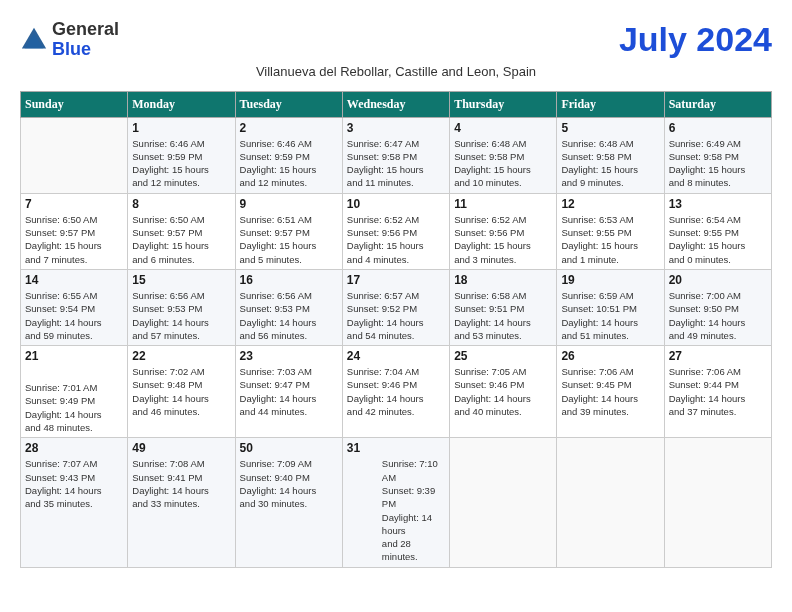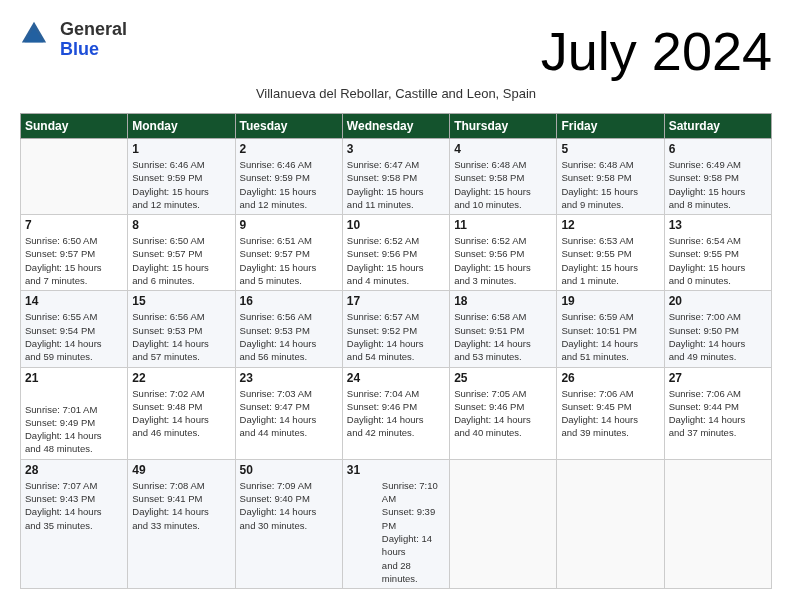--- a/index.html
+++ b/index.html
@@ -11,63 +11,65 @@
       padding: 20px;
     }
     .header-logo {
       display: flex;
       align-items: flex-start;
       justify-content: space-between;
       margin-bottom: 4px;
     }
     .logo {
       display: flex;
-      gap: 12px;
+      align-items: center;
+      gap: 4px;
     }
     .logo-text-general {
       font-size: 18px;
       font-weight: bold;
       color: #333;
       line-height: 1.1;
     }
     .logo-text-blue {
       font-size: 18px;
       font-weight: bold;
       color: #1d4ed8;
       line-height: 1.1;
     }
     .logo-icon {
       width: 28px;
       height: 28px;
     }
     .month-title {
-      font-size: 54px;
-      font-weight: normal;
-      color: #000000;
+      font-size: 34px;
+      font-weight: bold;
+      color: #1d4ed8;
       text-align: right;
     }
     .location-title {
       text-align: center;
       font-size: 13px;
       color: #333;
       margin-bottom: 12px;
       font-weight: normal;
     }
     table {
       width: 100%;
       border-collapse: collapse;
     }
     thead tr th {
-      background-color: #14532d;
+      background-color: #0f766e;
       color: #fff;
       font-size: 12px;
       font-weight: bold;
       padding: 5px 4px;
       text-align: left;
       border: 1px solid #aaa;
+      font-family: Liberation Serif, serif;
     }
     tbody tr td {
       border: 1px solid #ccc;
       vertical-align: top;
       padding: 3px 4px;
       width: 14.28%;
       min-height: 80px;
       background: #fff;
     }
     tbody tr:nth-child(odd) td {

